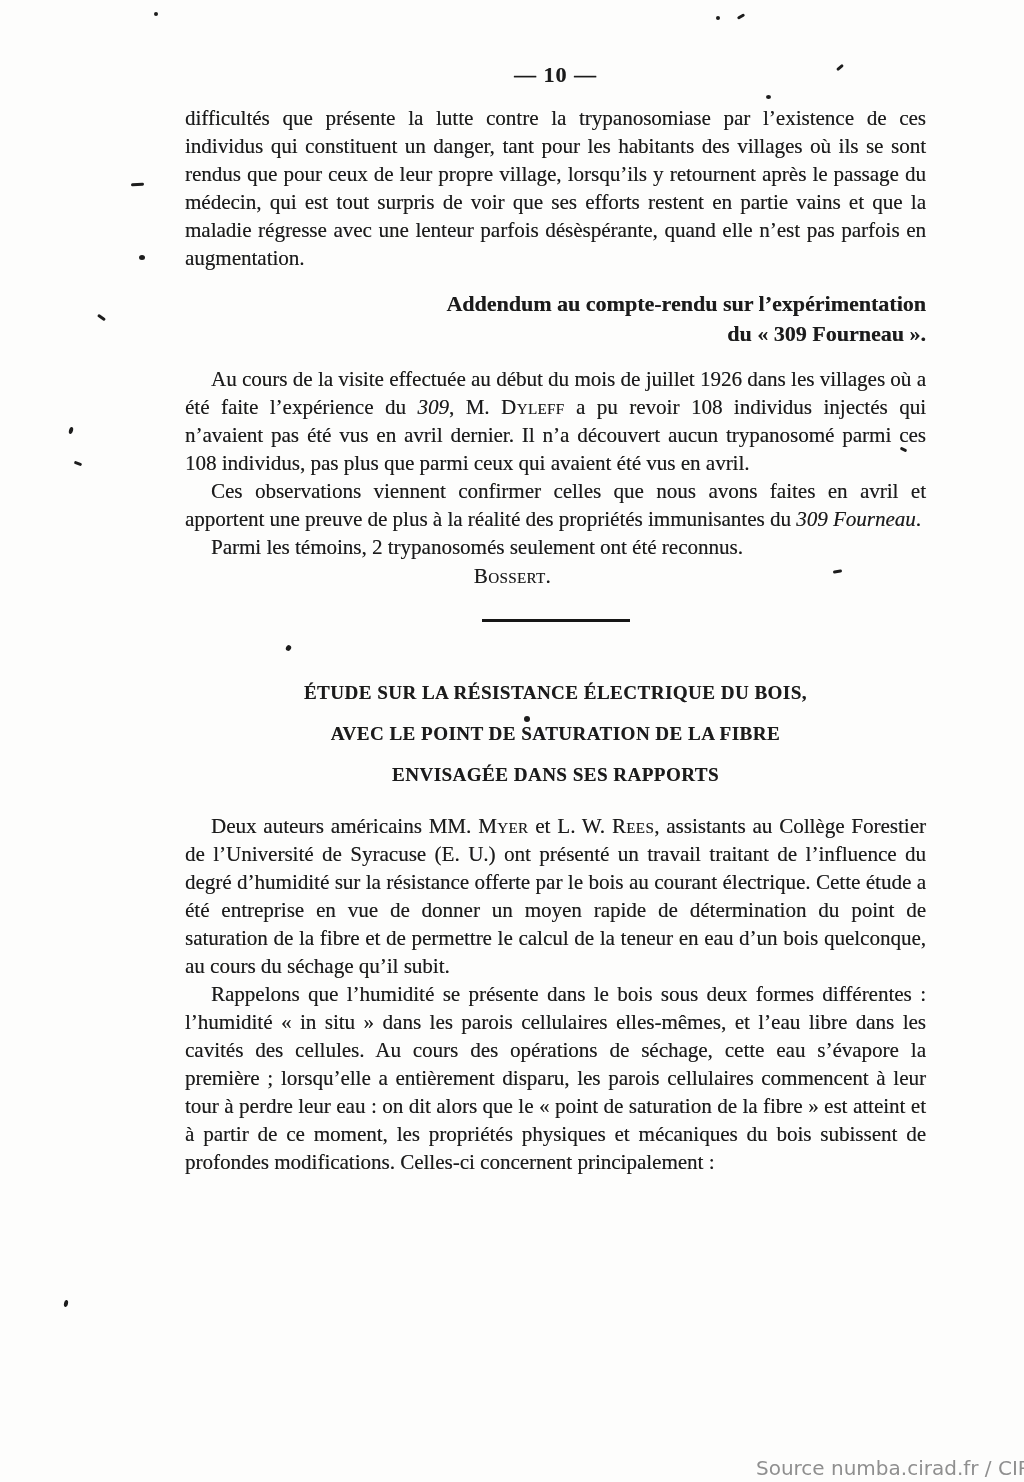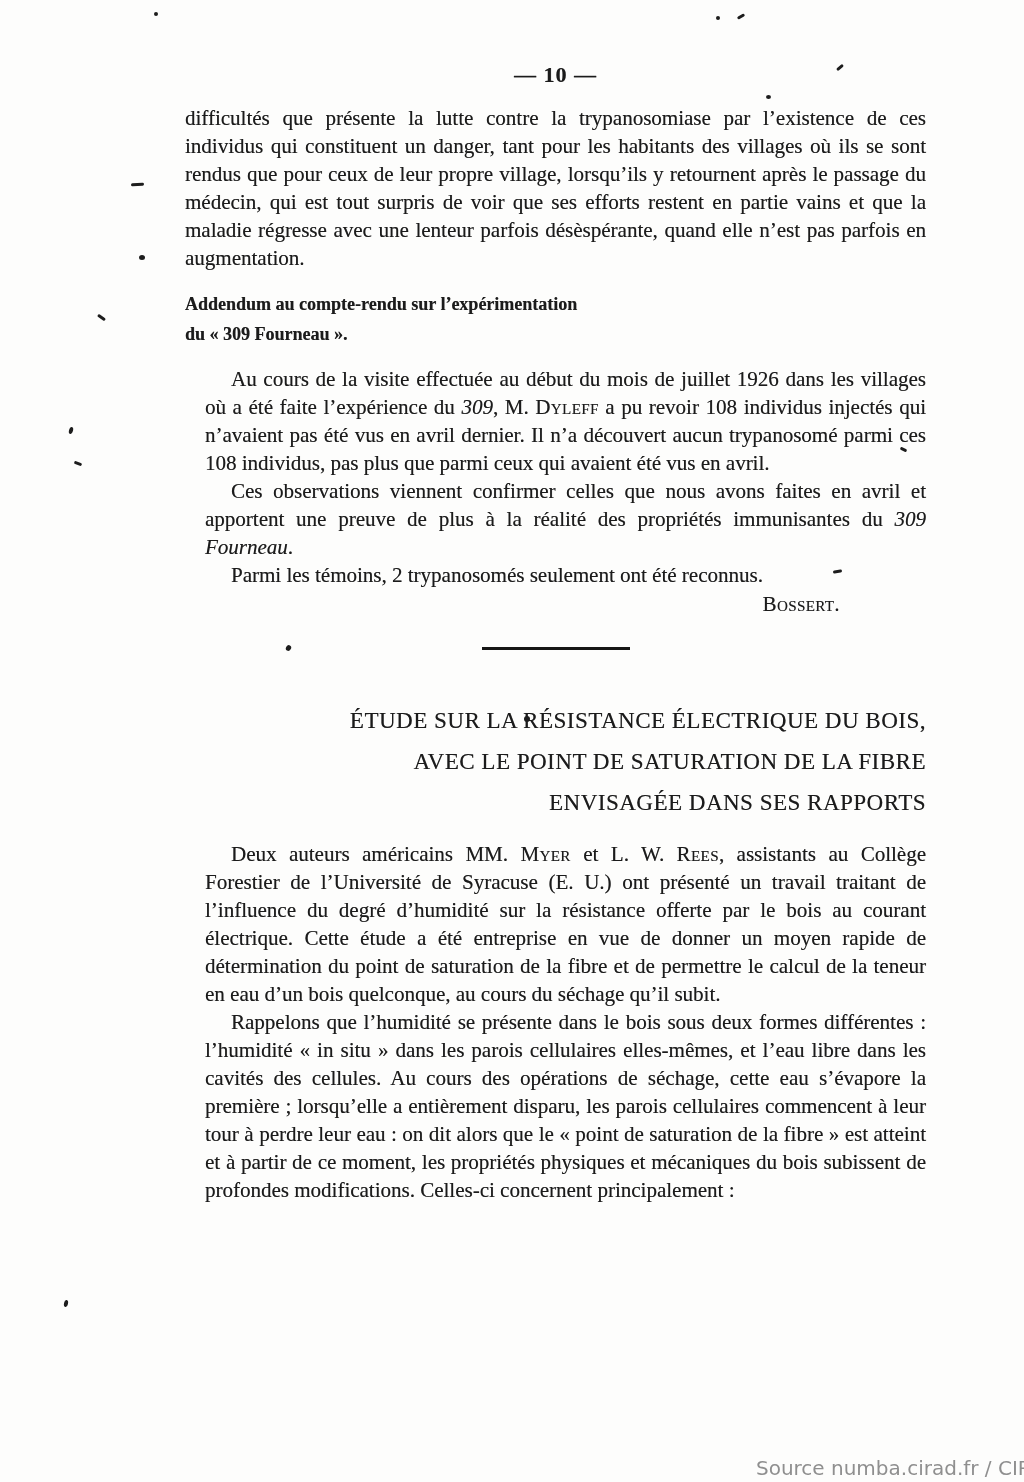--- a/index.html
+++ b/index.html
@@ -30,49 +30,49 @@
     text-align: center;
     letter-spacing: 1px;
     margin: 0 0 16px 0;
   }
   .para {
     font-size: 21px;
     line-height: 28px;
     text-align: justify;
     margin: 0;
   }
-  .indent { text-indent: 26px; margin-left: 20px; }
+  .indent { text-indent: 26px; }
   .addendum-heading {
     margin: 17px 0 16px 0;
-    text-align: left;
-    font-size: 18px;
+    text-align: right;
+    font-size: 22px;
     font-weight: 700;
     line-height: 30px;
   }
   .italic { font-style: italic; }
   .smallcaps { font-variant: small-caps; letter-spacing: 0.4px; }
   .sig-line {
-    text-align: right;
+    text-align: center;
     padding-right: 86px;
     font-size: 21px;
     line-height: 28px;
     margin-top: 1px;
   }
   .divider {
     width: 148px;
     height: 3px;
     background: #161616;
     border: 0;
     margin: 29px auto 0 auto;
   }
   .article-title {
     margin: 50px 0 0 0;
-    text-align: right;
-    font-size: 23px;
-    font-weight: 400;
+    text-align: center;
+    font-size: 19px;
+    font-weight: 700;
     line-height: 41px;
     letter-spacing: 0.5px;
   }
   .first-article-para { margin-top: 17px; }
   .num-list {
     list-style: none;
     margin: 3px 0 0 0;
     padding: 0 0 0 74px;
   }
   .num-list li {

